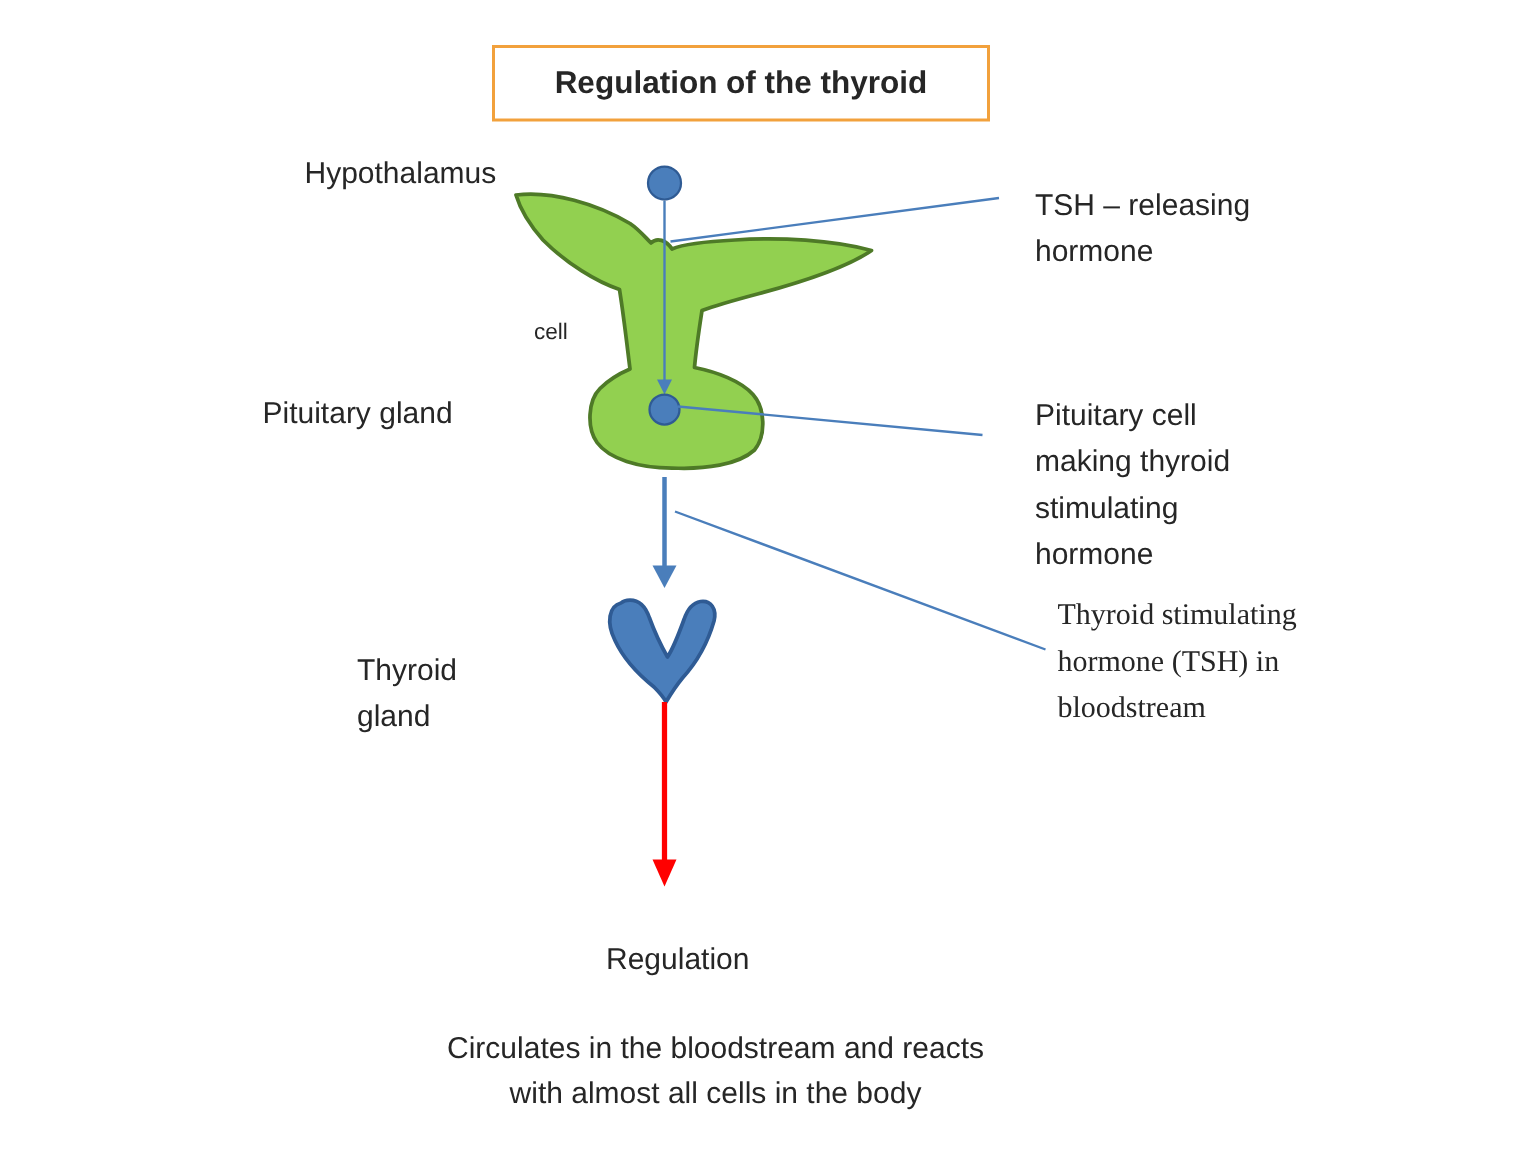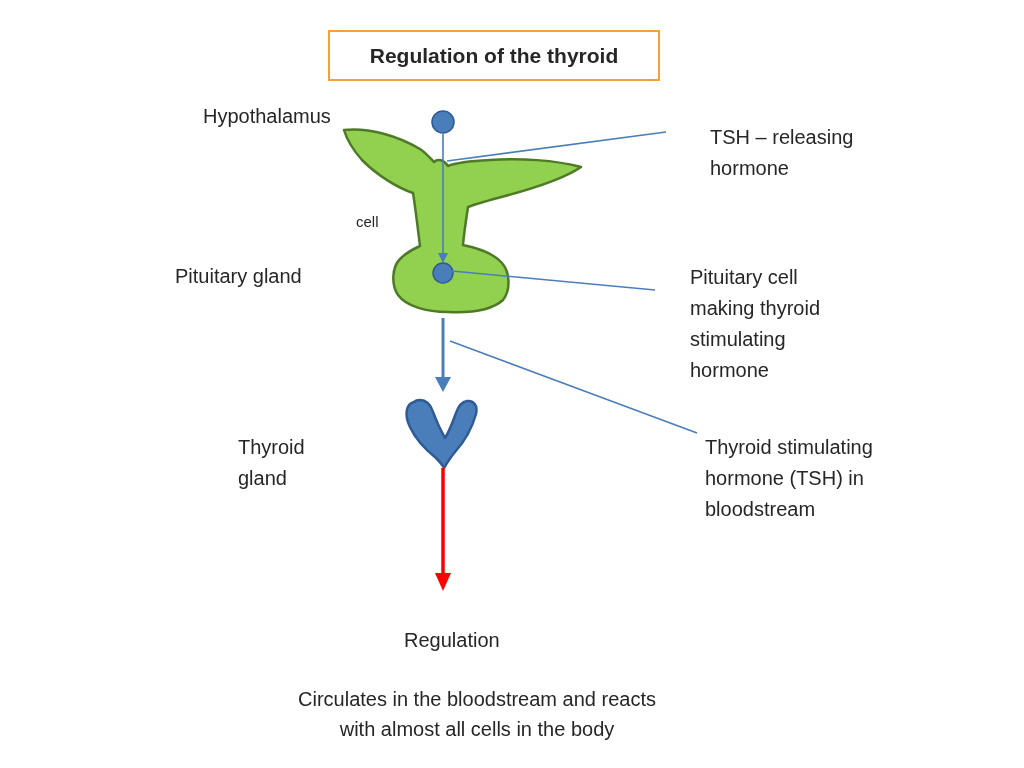--- a/index.html
+++ b/index.html
@@ -119,29 +119,29 @@
 
   <div class="label" style="left:175px; top:101px;margin-left:28px;">Hypothalamus</div>
 
   <div class="label small" style="left:356px; top:213px;">cell</div>
 
   <div class="label" style="left:238px; top:432px;">Thyroid
 gland</div>
 
   <div class="label" style="left:175px; top:261px;">Pituitary gland</div>
 
-  <div class="label" style="left:690px; top:122px;margin-left:20px;">TSH – releasing
+  <div class="label" style="left:690px; top:122px;">TSH – releasing
 hormone</div>
 
   <div class="label" style="left:690px; top:239px;margin-top:23px;">Pituitary cell
 making thyroid
 stimulating
 hormone</div>
 
-  <div class="label" style="left:705px; top:432px;">Thyroid stimulating
+  <div class="label" style="left:705px; top:395px;font-family:Liberation Serif, serif;">Thyroid stimulating
 hormone (TSH) in
 bloodstream</div>
 
   <div class="label" style="left:404px; top:625px;">Regulation</div>
 
   <div class="label centered" style="left:237px; top:684px; width:480px; line-height:30px;">Circulates in the bloodstream and reacts
 with almost all cells in the body</div>
 
 </div>
 

